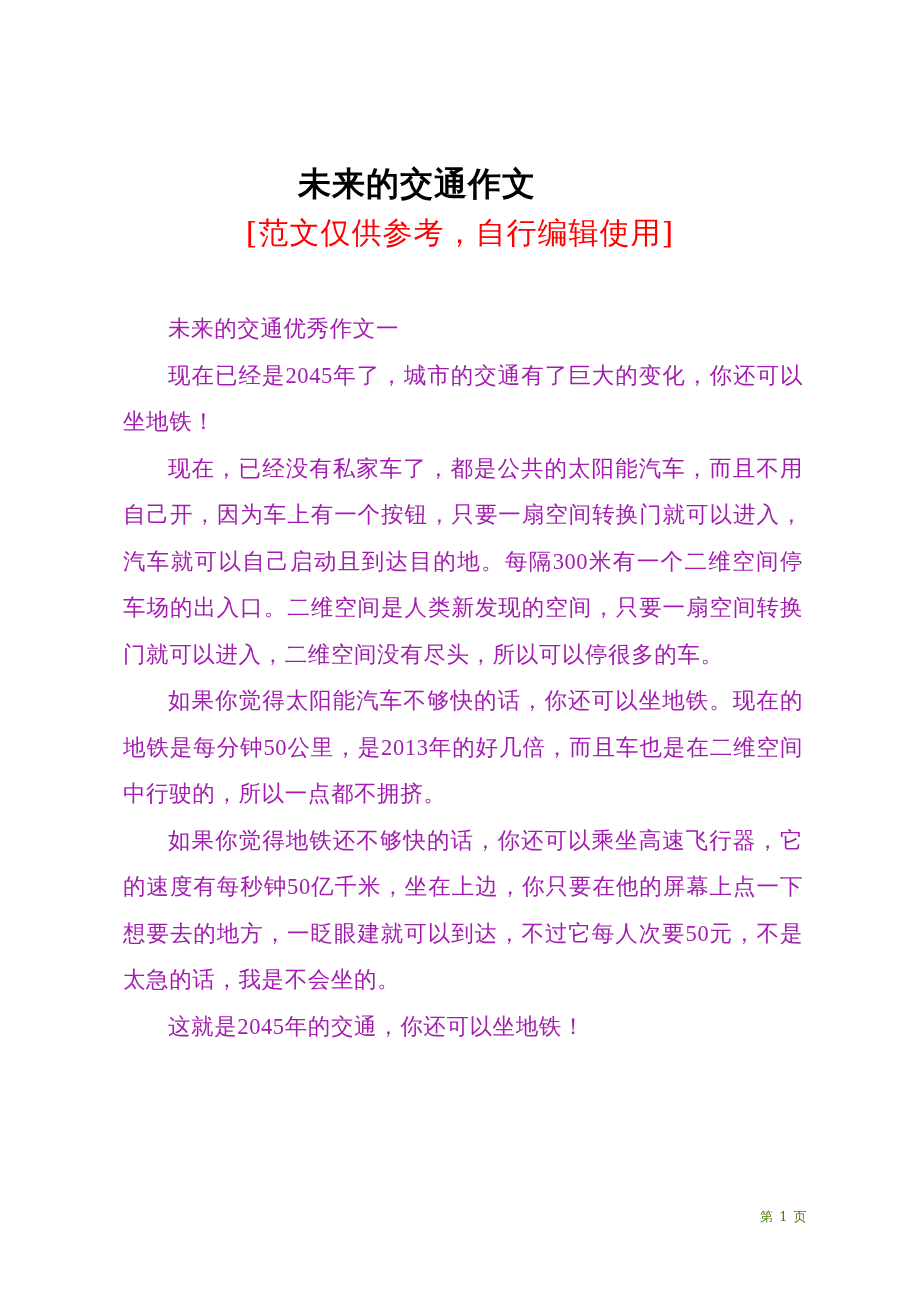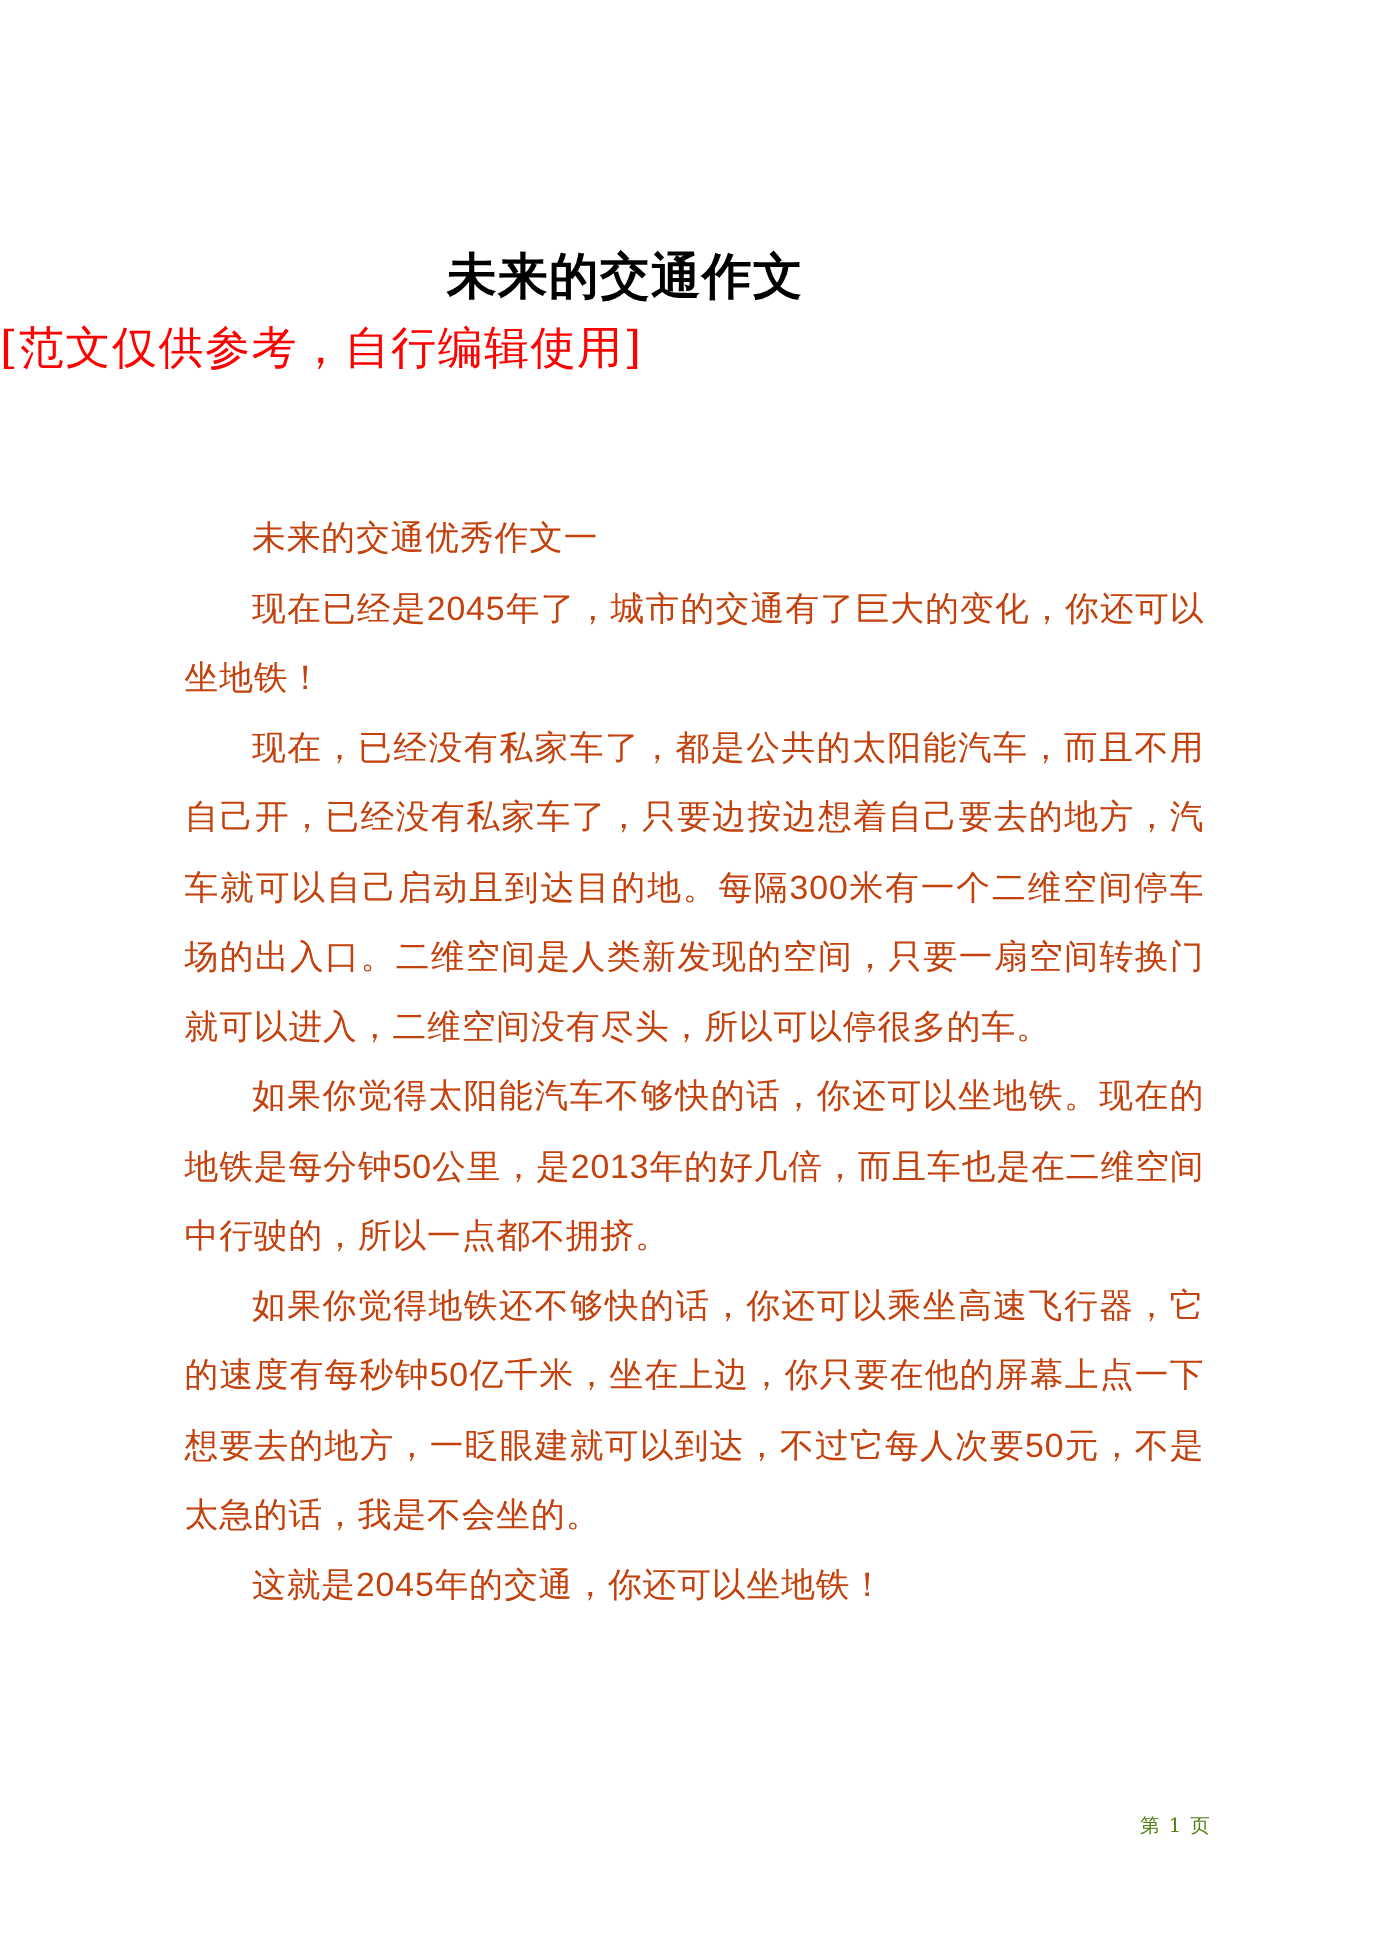--- a/index.html
+++ b/index.html
@@ -5,46 +5,46 @@
   html, body { margin: 0; padding: 0; background: #ffffff; }
   body { width: 920px; height: 1302px; position: relative; overflow: hidden; }
   .page { position: absolute; left: 0; top: 0; width: 920px; height: 1302px; background: #fff; }
   .title {
     position: absolute; left: 0; width: 834px; top: 164px;
     text-align: center; font-family: "DejaVu Serif", "Liberation Serif", serif;
     font-size: 33px; line-height: 40px; color: #000; font-weight: bold; letter-spacing: 1px;
   }
   .subtitle {
     position: absolute; left: 0; width: 920px; top: 213px;
-    font-family: "DejaVu Serif", "Liberation Serif", serif;
+    text-align: center; font-family: "DejaVu Serif", "Liberation Serif", serif;
     font-size: 30px; line-height: 40px; color: #ff0000; letter-spacing: 1px;
   }
   .body {
-    position: absolute; left: 123px; top: 336px; width: 680px;
-    font-family: Liberation Sans, sans-serif;
-    font-size: 22.5px; line-height: 46.5px; color: #c2410c;
+    position: absolute; left: 123px; top: 306px; width: 680px;
+    font-family: Liberation Serif, serif;
+    font-size: 22.5px; line-height: 46.5px; color: #a21caf;
     text-align: justify; text-justify: inter-character; letter-spacing: 0.6px;
   }
   .body p { margin: 0; text-indent: 45px; }
   .footer {
     position: absolute; left: 760px; top: 1208px;
     font-family: "DejaVu Serif", "Liberation Serif", serif;
     font-size: 13px; color: #4d7c0f; letter-spacing: 1px;
   }
 </style>
 </head>
 <body>
 
 <div class="page">
   <div class="title">未来的交通作文</div>
   <div class="subtitle">[范文仅供参考，自行编辑使用]</div>
 
   <div class="body">
     <p>未来的交通优秀作文一</p>
     <p>现在已经是2045年了，城市的交通有了巨大的变化，你还可以坐地铁！</p>
-    <p>现在，已经没有私家车了，都是公共的太阳能汽车，而且不用自己开，已经没有私家车了，只要边按边想着自己要去的地方，汽车就可以自己启动且到达目的地。每隔300米有一个二维空间停车场的出入口。二维空间是人类新发现的空间，只要一扇空间转换门就可以进入，二维空间没有尽头，所以可以停很多的车。</p>
+    <p>现在，已经没有私家车了，都是公共的太阳能汽车，而且不用自己开，因为车上有一个按钮，只要一扇空间转换门就可以进入，汽车就可以自己启动且到达目的地。每隔300米有一个二维空间停车场的出入口。二维空间是人类新发现的空间，只要一扇空间转换门就可以进入，二维空间没有尽头，所以可以停很多的车。</p>
     <p>如果你觉得太阳能汽车不够快的话，你还可以坐地铁。现在的地铁是每分钟50公里，是2013年的好几倍，而且车也是在二维空间中行驶的，所以一点都不拥挤。</p>
     <p>如果你觉得地铁还不够快的话，你还可以乘坐高速飞行器，它的速度有每秒钟50亿千米，坐在上边，你只要在他的屏幕上点一下想要去的地方，一眨眼建就可以到达，不过它每人次要50元，不是太急的话，我是不会坐的。</p>
     <p>这就是2045年的交通，你还可以坐地铁！</p>
   </div>
 
   <div class="footer">第 1 页</div>
 </div>
 
 </body></html>

